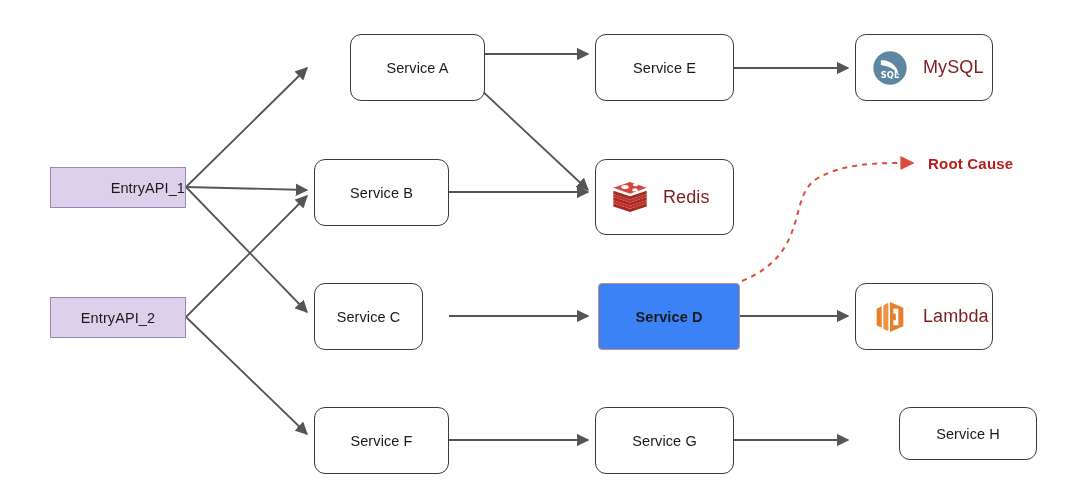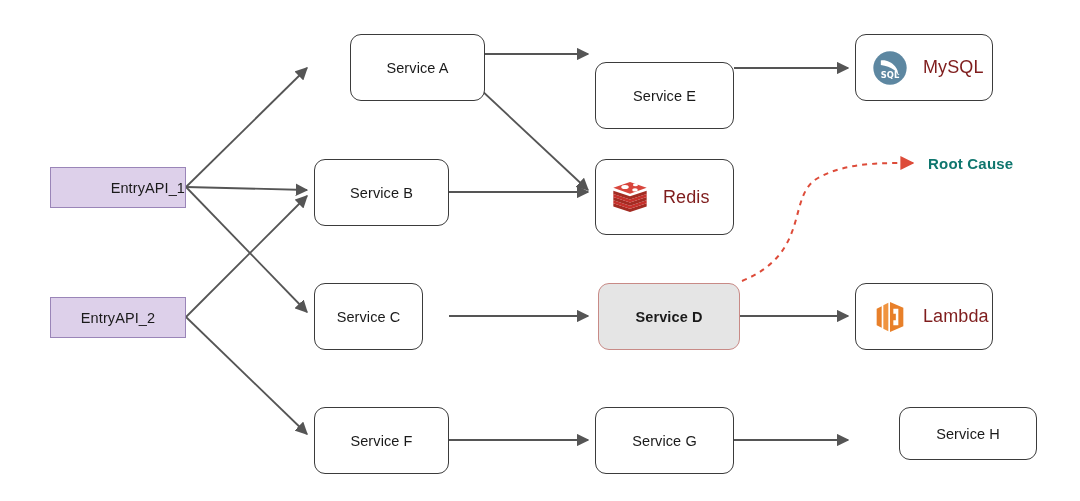--- a/index.html
+++ b/index.html
@@ -40,22 +40,22 @@
     border-radius: 11px;
     background: #ffffff;
   }
   .node.entry {
     border: 1.6px solid #9a85b8;
     background: #ddd0ea;
     border-radius: 0;
   }
   .node.rootcause {
     border: 1.8px solid #c88a86;
-    background: #e5e5e5;
-    border-radius: 11px;
+    background: #3b82f6;
+    border-radius: 4px;
     font-weight: bold;
   }
   .node.asset {
     border: 1.6px solid #3b3b3b;
     border-radius: 11px;
     background: #ffffff;
     justify-content: flex-start;
     padding-left: 14px;
     gap: 13px;
   }
@@ -66,21 +66,21 @@
   .asset-icon {
     width: 40px;
     height: 40px;
     flex: 0 0 40px;
     display: block;
   }
   .rc-label {
     position: absolute;
     font-size: 15px;
     font-weight: bold;
-    color: #0f766e;
+    color: #b91c1c;
     letter-spacing: 0.2px;
     white-space: nowrap;
     z-index: 3;
   }
 </style>
 </head>
 <body>
 
 <div id="canvas">
 
@@ -130,21 +130,21 @@
   </div>
 
   <div class="node service" style="left:314px; top:283px; width:109px; height:67px;">
     <span>Service C</span>
   </div>
 
   <div class="node service" style="left:314px; top:407px; width:135px; height:67px;">
     <span>Service F</span>
   </div>
 
-  <div class="node service" style="left:595px; top:34px; width:139px; height:67px;margin-top:28px;">
+  <div class="node service" style="left:595px; top:34px; width:139px; height:67px;">
     <span>Service E</span>
   </div>
 
   <div class="node asset" style="left:595px; top:159px; width:139px; height:76px;">
     <svg class="asset-icon" viewBox="0 0 48 48">
       <g>
         <path d="M4 31.5 L24 38 L44 31.5 L44 35.5 L24 42 L4 35.5 Z" fill="#a32b22"></path>
         <path d="M4 28 L24 34.5 L44 28 L44 31.5 L24 38 L4 31.5 Z" fill="#c6302b"></path>
         <path d="M4 24 L24 30.5 L44 24 L44 28 L24 34.5 L4 28 Z" fill="#a32b22"></path>
         <path d="M4 20.5 L24 27 L44 20.5 L44 24 L24 30.5 L4 24 Z" fill="#c6302b"></path>

